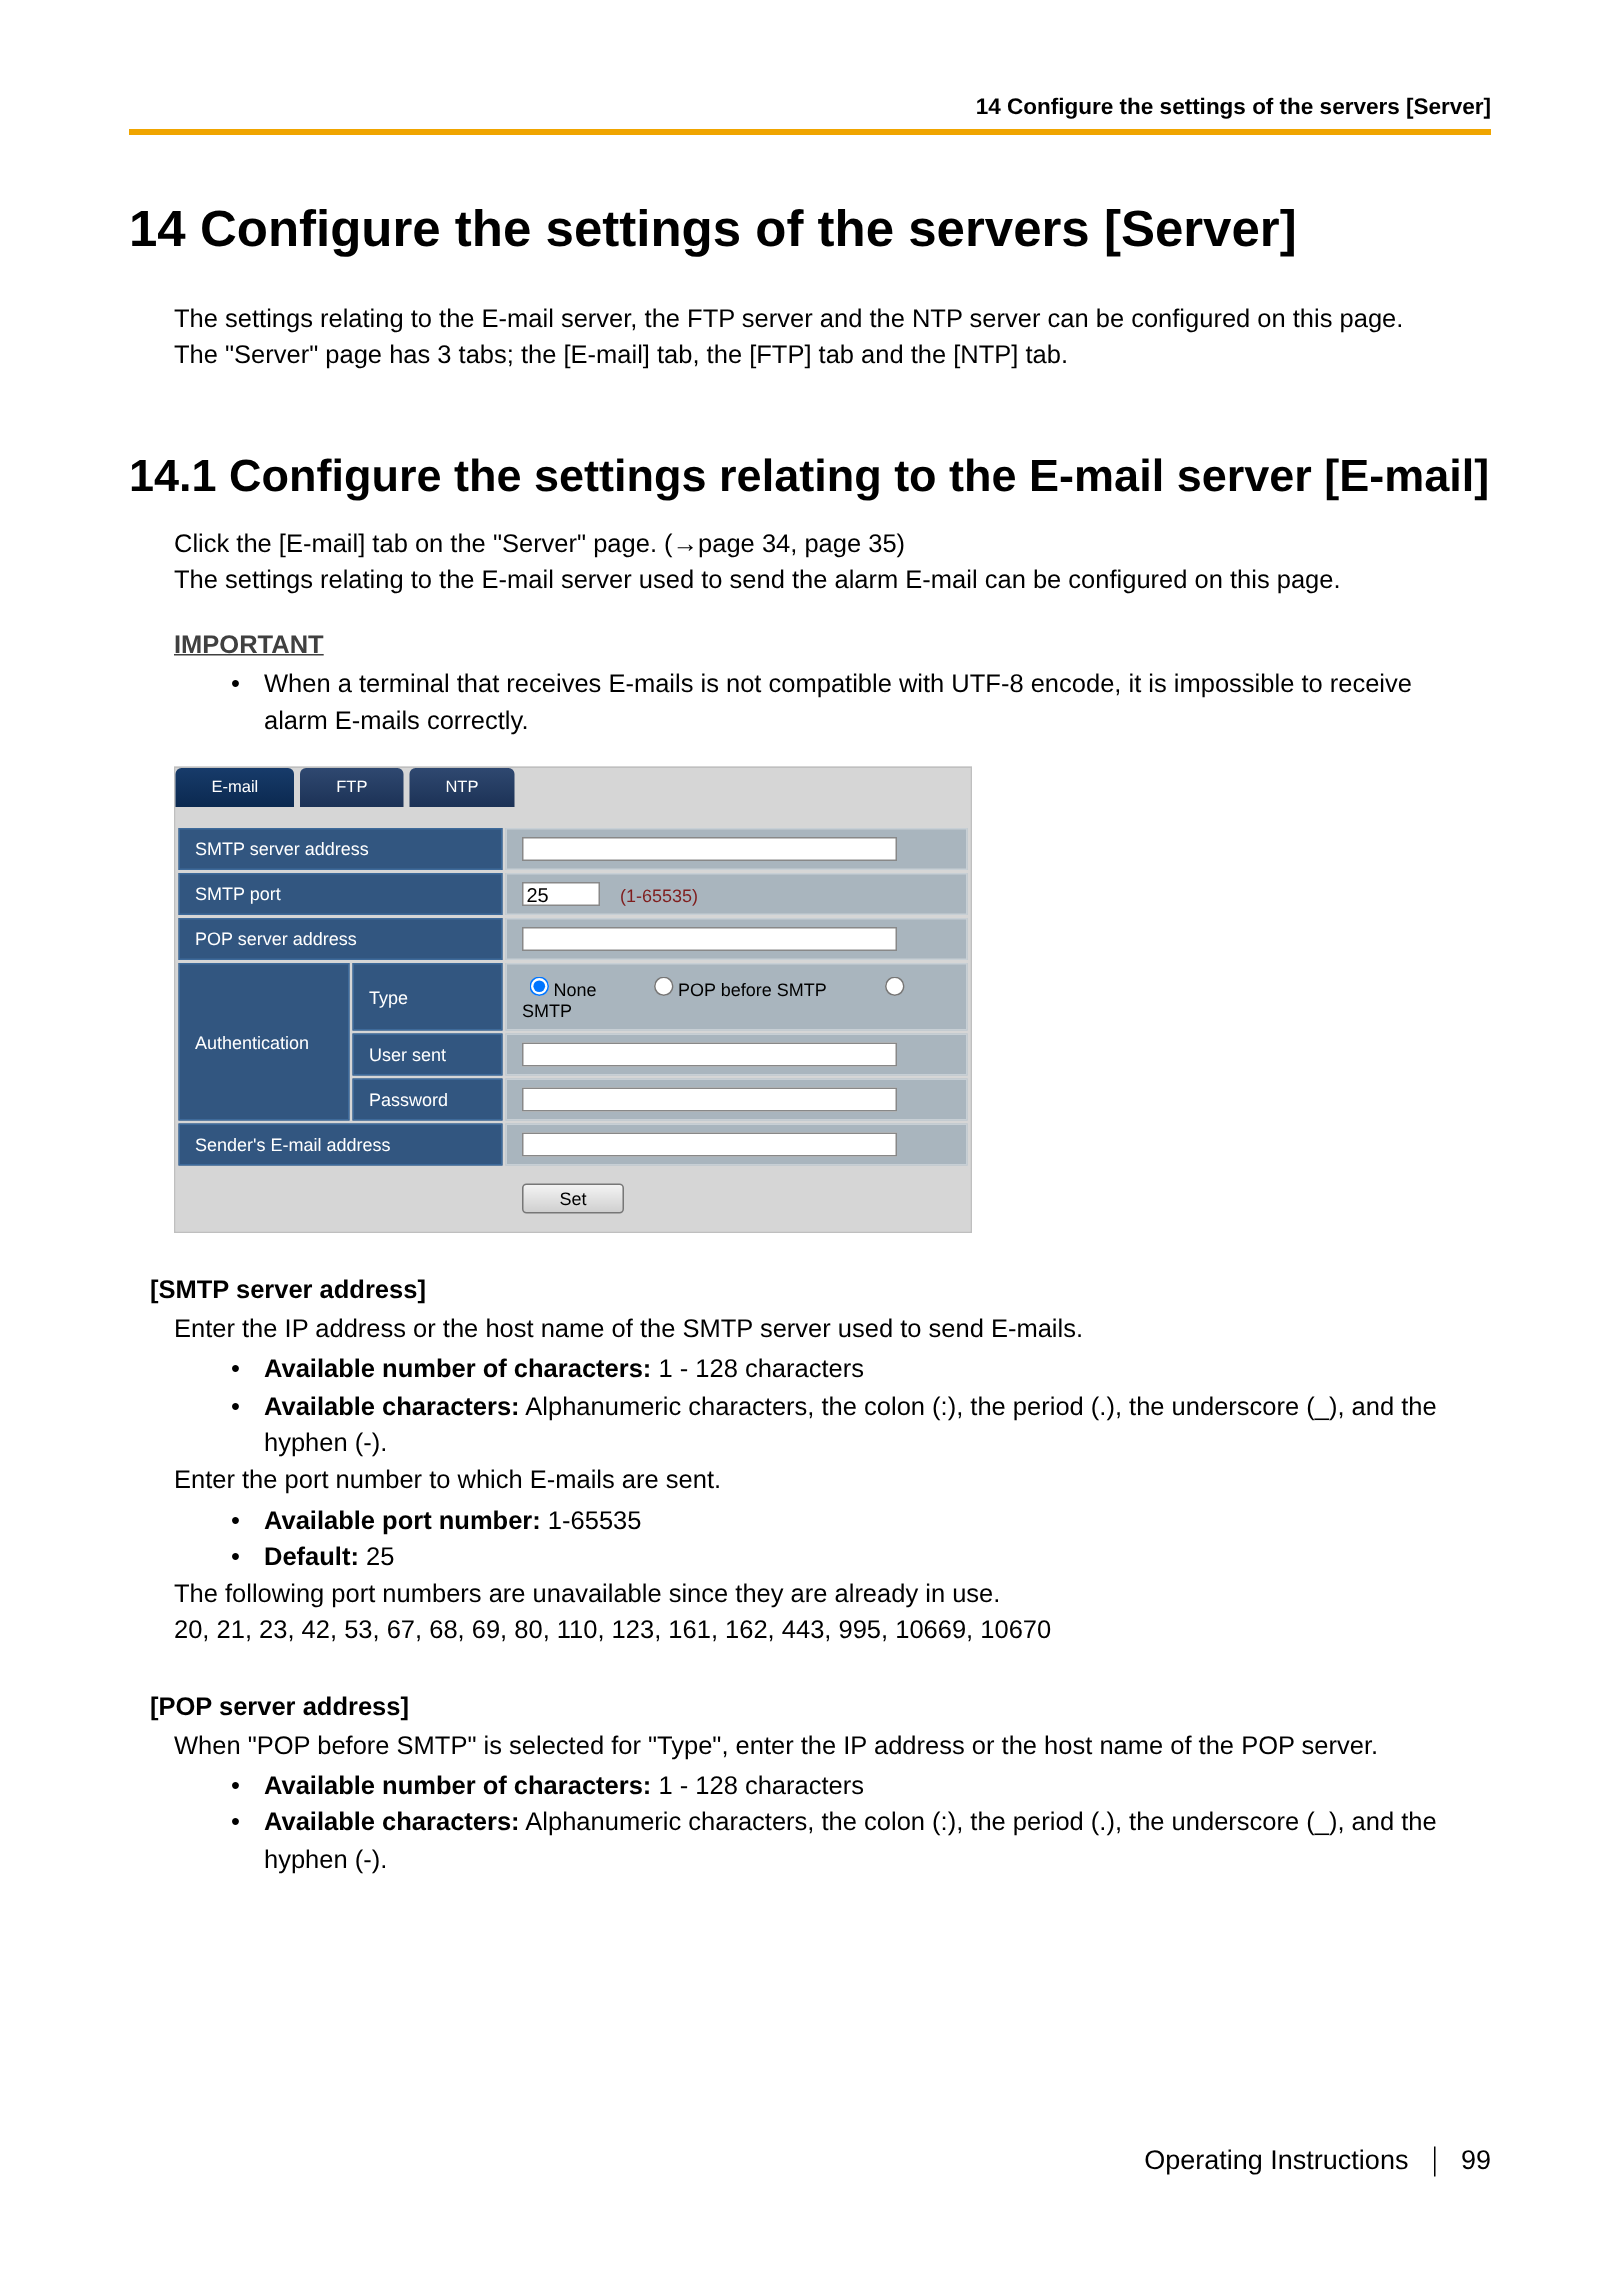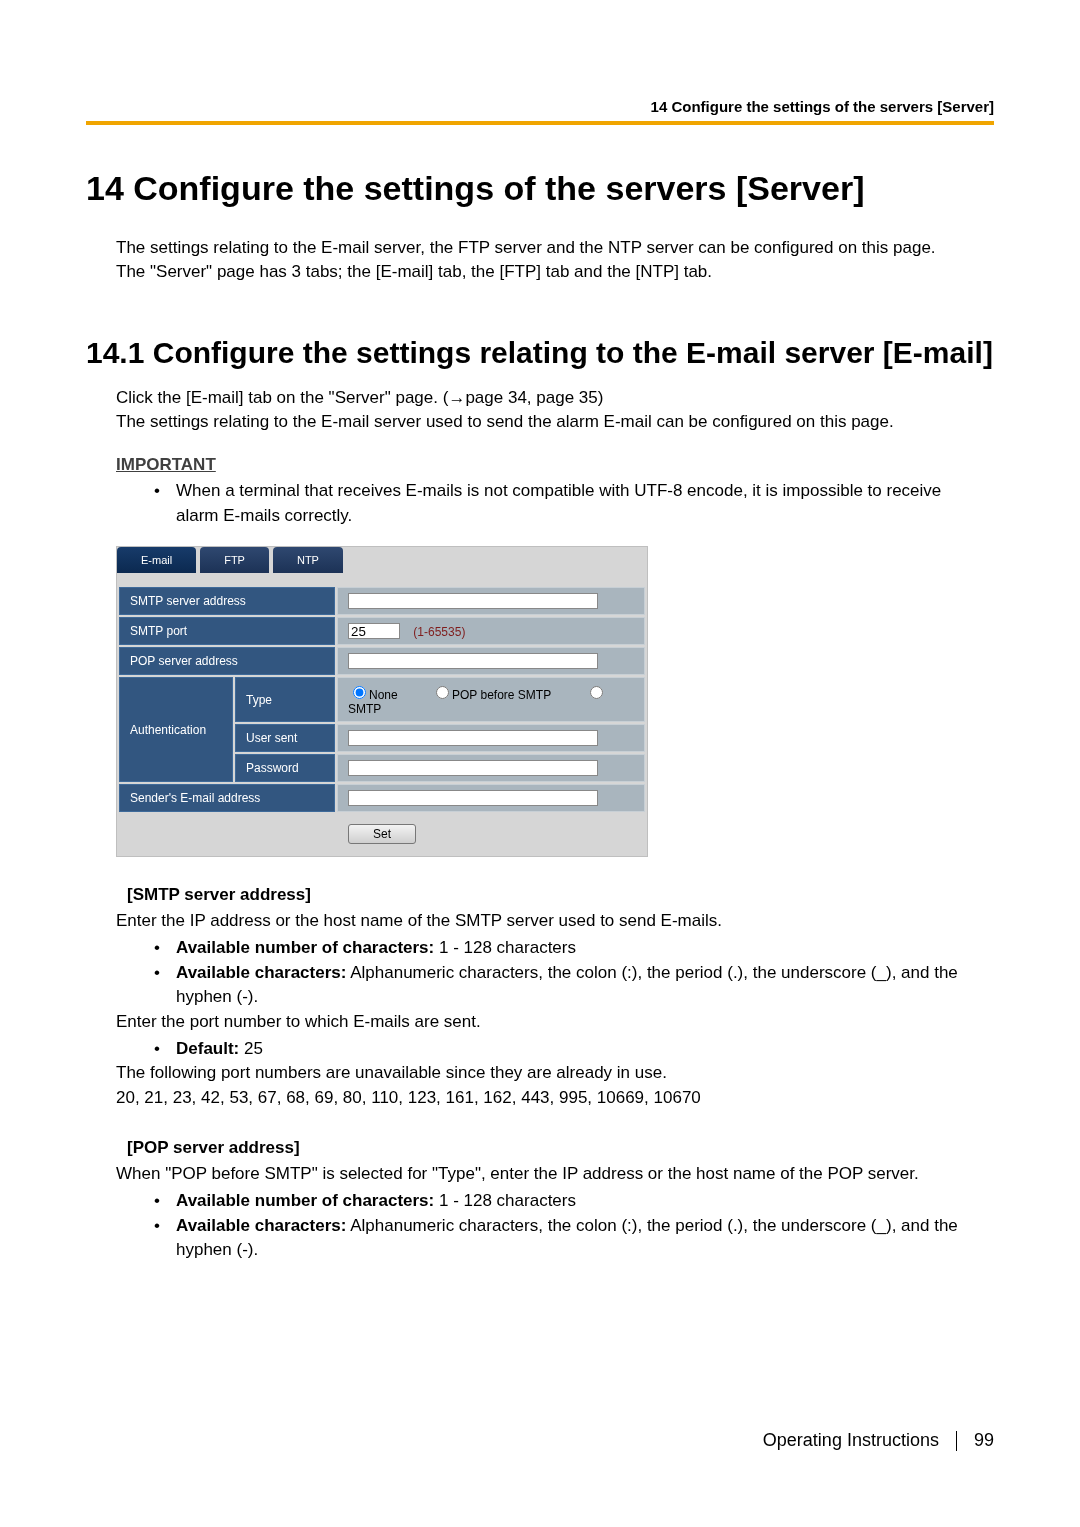--- a/index.html
+++ b/index.html
@@ -1,28 +1,28 @@
 <!DOCTYPE html>
 <html><head>
 <meta charset="utf-8">
 <style>
   html,body{margin:0;padding:0;background:#fff;color:#000;}
   body{width:1080px;height:1527px;font-family:Arial,Helvetica,sans-serif;position:relative;}
-  .page{padding:98px 86px 0 86px;box-sizing:border-box;}
+  .page{padding:63px 86px 0 86px;box-sizing:border-box;}
   .running-head{font-size:15px;font-weight:bold;text-align:right;margin-bottom:6px;}
   .hr-orange{height:4px;background:#f0a500;margin:0 0 42px 0;}
   .h1{font-size:34px;font-weight:bold;line-height:1.25;margin:0 0 26px 0;}
   .h2{font-size:30px;font-weight:bold;line-height:1.3;margin:48px 0 14px 0;}
   .body-txt{font-size:17px;line-height:1.45;margin:0 30px 0 30px;}
   .important{font-size:17px;font-weight:bold;color:#404040;text-decoration:underline;margin:20px 0 4px 30px;}
   ul.plain{margin:2px 30px 0 68px;padding:0;list-style:none;}
   ul.plain>li{position:relative;padding-left:22px;font-size:17px;line-height:1.45;}
   ul.plain>li::before{content:"•";position:absolute;left:0;top:0;}
   .bold{font-weight:bold;}
-  .section-label{font-size:17px;font-weight:bold;margin:28px 30px 4px 41px;}
+  .section-label{font-size:17px;font-weight:bold;margin:28px 30px 4px 14px;}
   
   .ui-panel{width:530px;margin:18px 0 0 30px;background:#d6d6d6;border:1px solid #bfbfbf;font-size:12px;color:#fff;}
   .tabs{display:flex;background:#d6d6d6;}
   .tab{height:26px;padding:0 24px;line-height:26px;font-size:11px;color:#fff;
        background:linear-gradient(#2f4870,#1c3256);border-radius:4px 4px 0 0;margin-right:4px;}
   .tab.active{background:linear-gradient(#173b6a,#0b2950);}
   .tab-spacer{height:12px;background:#d6d6d6;}
   .form-table{width:100%;border-collapse:separate;border-spacing:2px;background:#d6d6d6;}
   .form-table td{background:#325680;color:#fff;font-size:12px;padding:5px 10px;border:1px solid #3e6a9a;}
   .form-table td.right{background:#a9b5be;color:#000;border:1px solid #c7cfd5;}
@@ -110,20 +110,21 @@
 
   <div class="section-label">[SMTP server address]</div>
   <div class="body-txt">Enter the IP address or the host name of the SMTP server used to send E-mails.</div>
   <ul class="plain">
     <li><span class="bold">Available number of characters:</span><span> 1 - 128 characters</span></li>
     <li><span class="bold">Available characters:</span><span> Alphanumeric characters, the colon (:), the period (.), the underscore (_), and the hyphen (-).</span></li>
   </ul>
 
   <div class="body-txt">Enter the port number to which E-mails are sent.</div>
   <ul class="plain">
+    <li><span class="bold">Available port number:</span><span> 1-65535</span></li>
     <li><span class="bold">Default:</span><span> 25</span></li>
   </ul>
   <div class="body-txt">The following port numbers are unavailable since they are already in use.</div>
   <div class="body-txt">20, 21, 23, 42, 53, 67, 68, 69, 80, 110, 123, 161, 162, 443, 995, 10669, 10670</div>
 
   <div class="section-label">[POP server address]</div>
   <div class="body-txt">When "POP before SMTP" is selected for "Type", enter the IP address or the host name of the POP server.</div>
   <ul class="plain">
     <li><span class="bold">Available number of characters:</span><span> 1 - 128 characters</span></li>
     <li><span class="bold">Available characters:</span><span> Alphanumeric characters, the colon (:), the period (.), the underscore (_), and the hyphen (-).</span></li>

